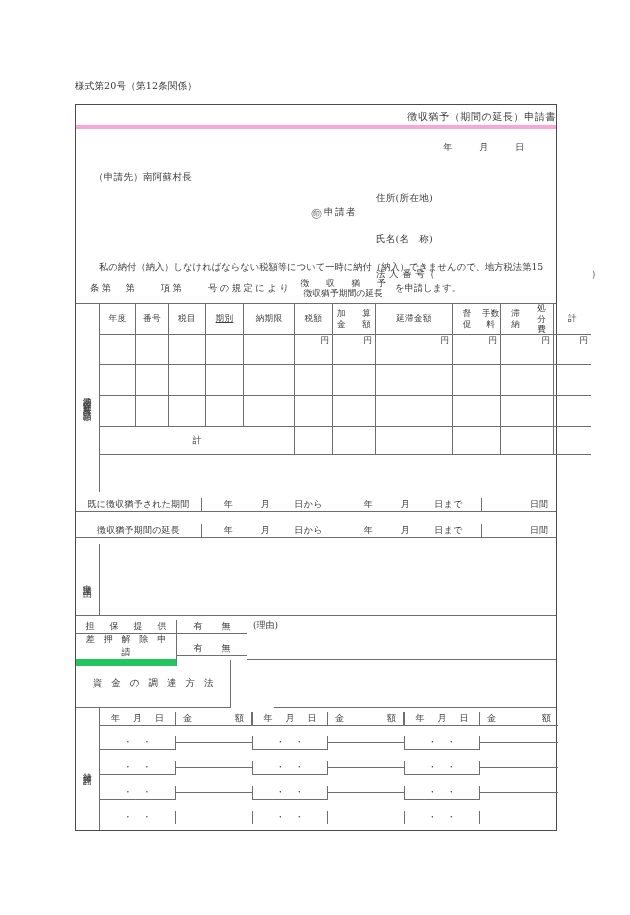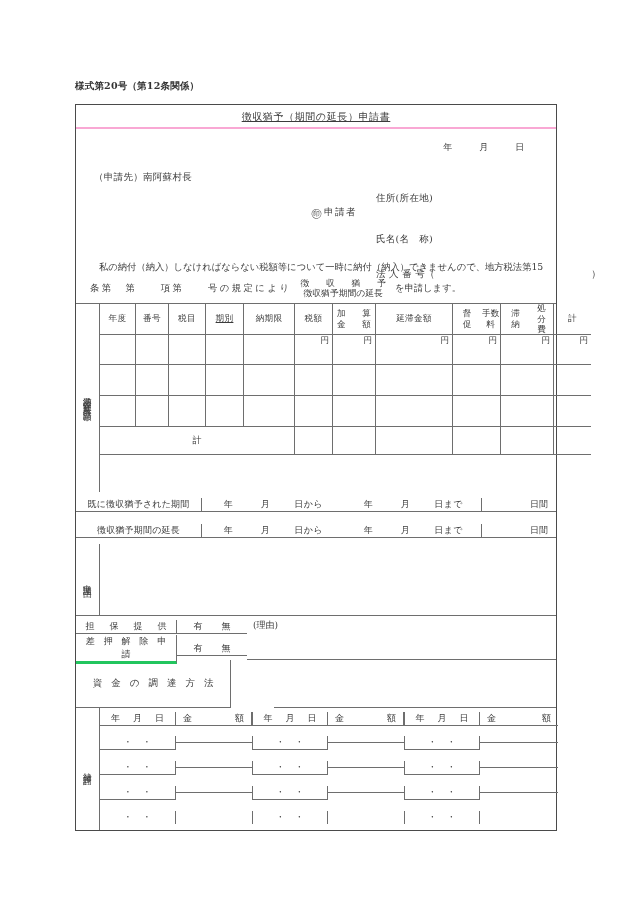--- a/index.html
+++ b/index.html
@@ -10,41 +10,40 @@
     font-family:"DejaVu Serif","Liberation Serif",serif;
     color:#3c3c3c;
     font-size:9px;
     position:relative;
     overflow:hidden;
   }
   .page { position:absolute; left:0; top:0; width:630px; height:915px; }
 
   .form-code {
     position:absolute; left:75px; top:80px;
-    font-size:9.5px; letter-spacing:.2px; color:#333;font-weight:bold;
+    font-size:9.5px; letter-spacing:.2px; color:#333;
   }
 
   .sheet {
     position:absolute; left:75px; top:104px;
     width:482px;
     border:1px solid #4a4a4a;
     background:#fff;
   }
 
   .row { display:flex; }
   .cell { border-right:1px solid #6e6e6e; border-bottom:1px solid #6e6e6e; position:relative; }
   .cell:last-child { border-right:none; }
   .nb { border-bottom:none; }
 
   
   .title-row {
-    height:24px; line-height:24px; text-align:center;
+    height:24px; line-height:24px; text-align:right;
     font-size:10px; letter-spacing:.6px;
-    border-bottom:2px solid #f9a8d4;
-    text-decoration:underline;
+    border-bottom:4px solid #f9a8d4;
   }
 
   
   .applicant {
     position:relative; height:175px;
     border-bottom:1px solid #6e6e6e;
   }
   .date-line {
     position:absolute; right:18px; top:12px;
     font-size:9px; letter-spacing:.5px;
@@ -303,21 +302,21 @@
       <div class="cell reason-body"></div>
     </div>
 
     <div class="row">
       <div style="width:171px;">
         <div class="row crow">
           <div class="cell col-lab">担　保　提　供</div>
           <div class="cell col-um">有　無</div>
         </div>
         <div class="row crow">
-          <div class="cell col-lab" style="border-bottom:3px solid #22c55e;">差 押 解 除 申 請</div>
+          <div class="cell col-lab" style="border-bottom:7px solid #22c55e;">差 押 解 除 申 請</div>
           <div class="cell col-um" style="border-bottom:1px solid #6e6e6e;">有　無</div>
         </div>
       </div>
       <div class="cell col-rsn" style="width:311px;height:44px;">
         <span>(理由)</span>
       </div>
     </div>
 
     <div class="row frow">
       <div class="cell fund-lab" style="height:48px;display:flex;align-items:center;justify-content:center;">資 金 の 調 達 方 法</div>

